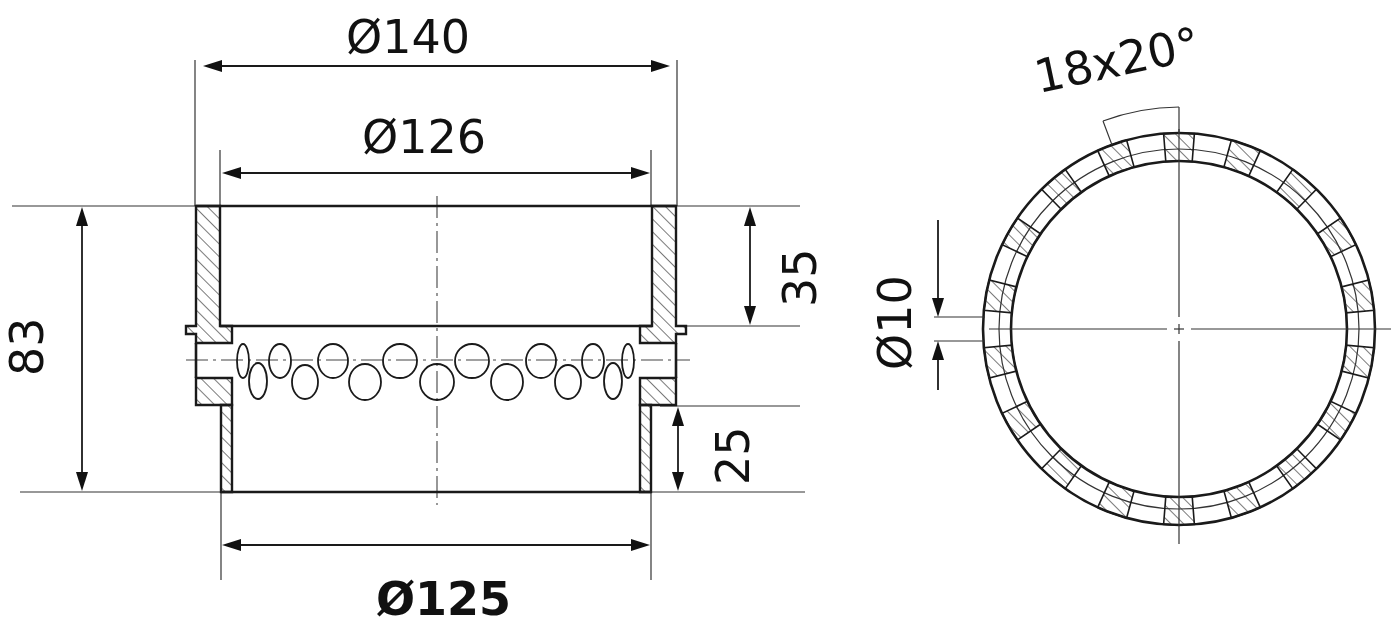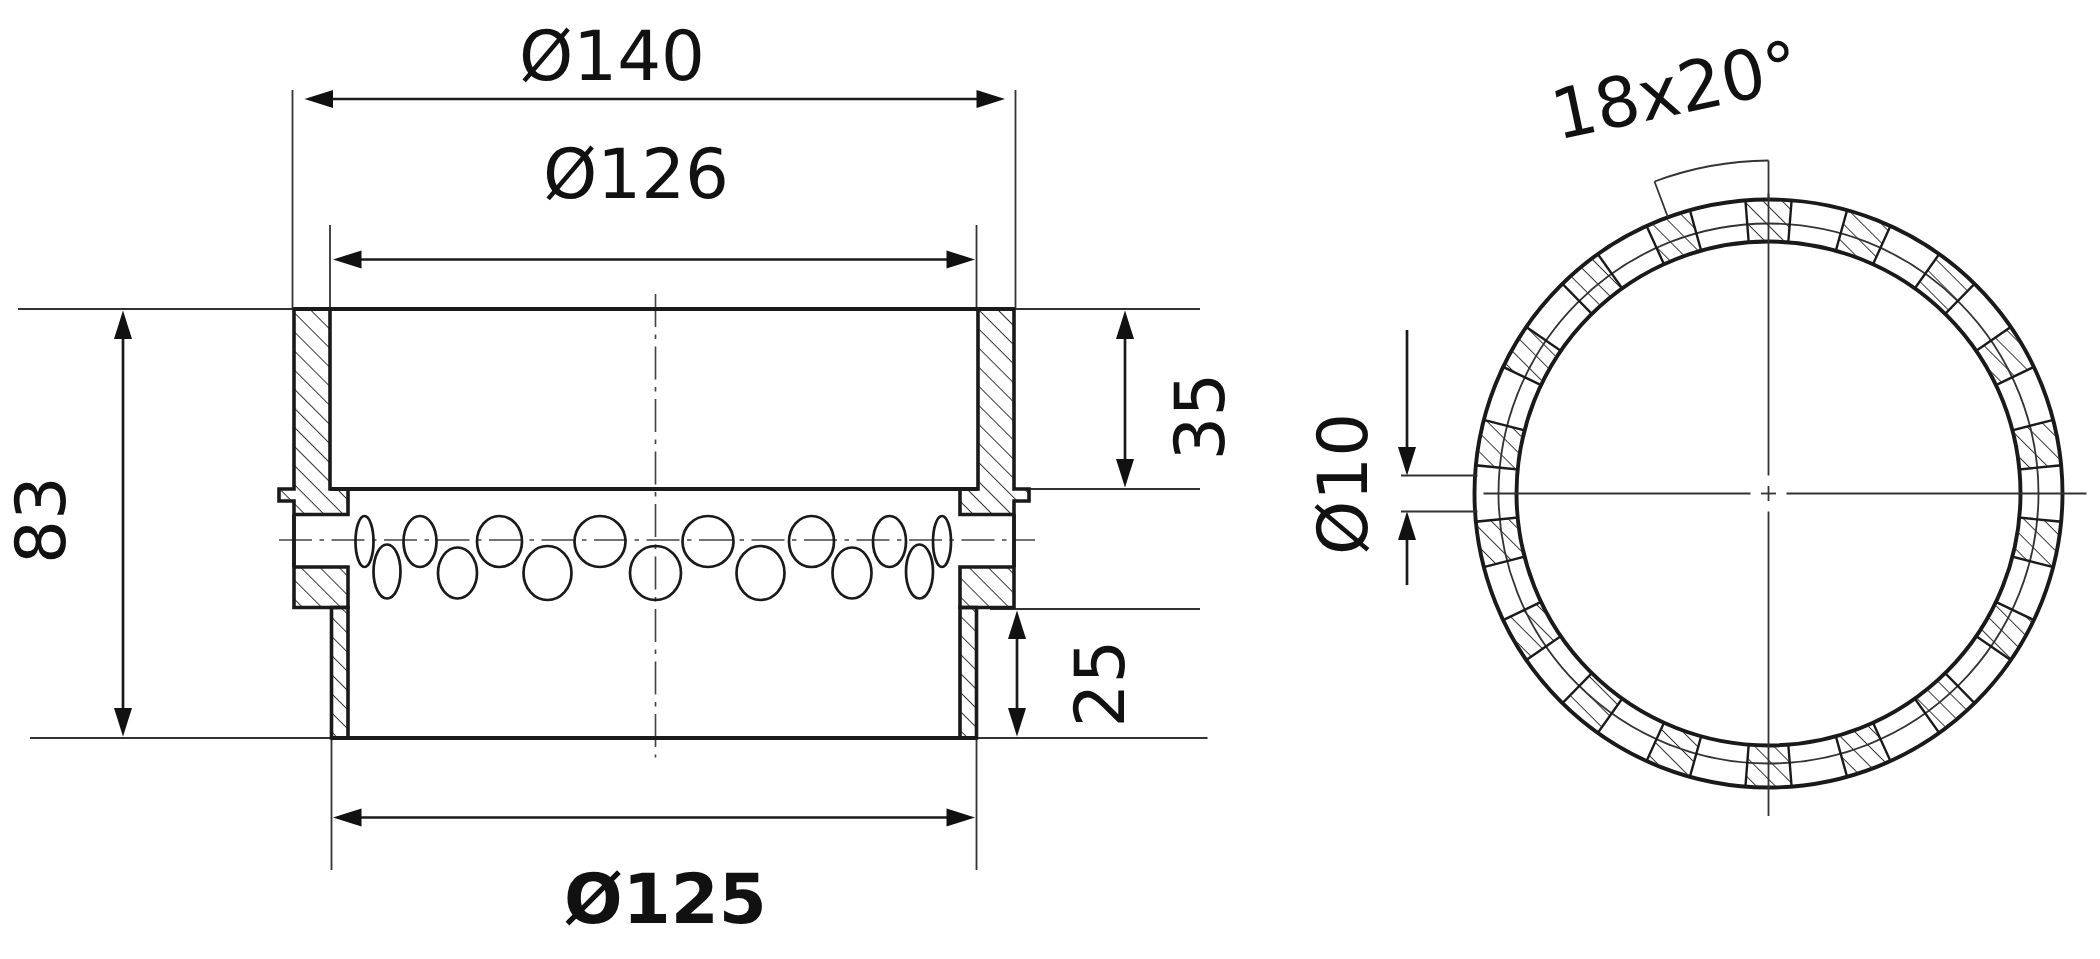--- a/index.html
+++ b/index.html
@@ -145,19 +145,19 @@
     <line class="dim" x1="938" y1="220" x2="938" y2="305"></line>
     <polygon points="938,317 932,298 944,298" fill="#111"></polygon>
     <line class="dim" x1="938" y1="352" x2="938" y2="390"></line>
     <polygon points="938,341 932,360 944,360" fill="#111"></polygon>
     <line class="thin" x1="934" y1="317" x2="985" y2="317"></line>
     <line class="thin" x1="934" y1="341" x2="985" y2="341"></line>
   </g>
 </svg>
 
 <div class="lbl" style="left:346px;top:14px;">Ø140</div>
-<div class="lbl" style="left:362px;top:93px;">Ø126</div>
+<div class="lbl" style="left:362px;top:114px;">Ø126</div>
 <div class="lbl" style="left:376px;top:576px;font-weight:bold;">Ø125</div>
 <div class="lbl rot" style="left:4px;top:376px;transform:rotate(-90deg);">83</div>
 <div class="lbl rot" style="left:777px;top:307px;transform:rotate(-90deg);">35</div>
 <div class="lbl rot" style="left:710px;top:485px;transform:rotate(-90deg);"><span>25</span></div>
 <div class="lbl rot" style="left:872px;top:370px;transform:rotate(-90deg);">Ø10</div>
 <div class="lbl" style="left:1040px;top:54px;transform:rotate(-12deg);transform-origin:left bottom;">18x20°</div>
 
 </body></html>

